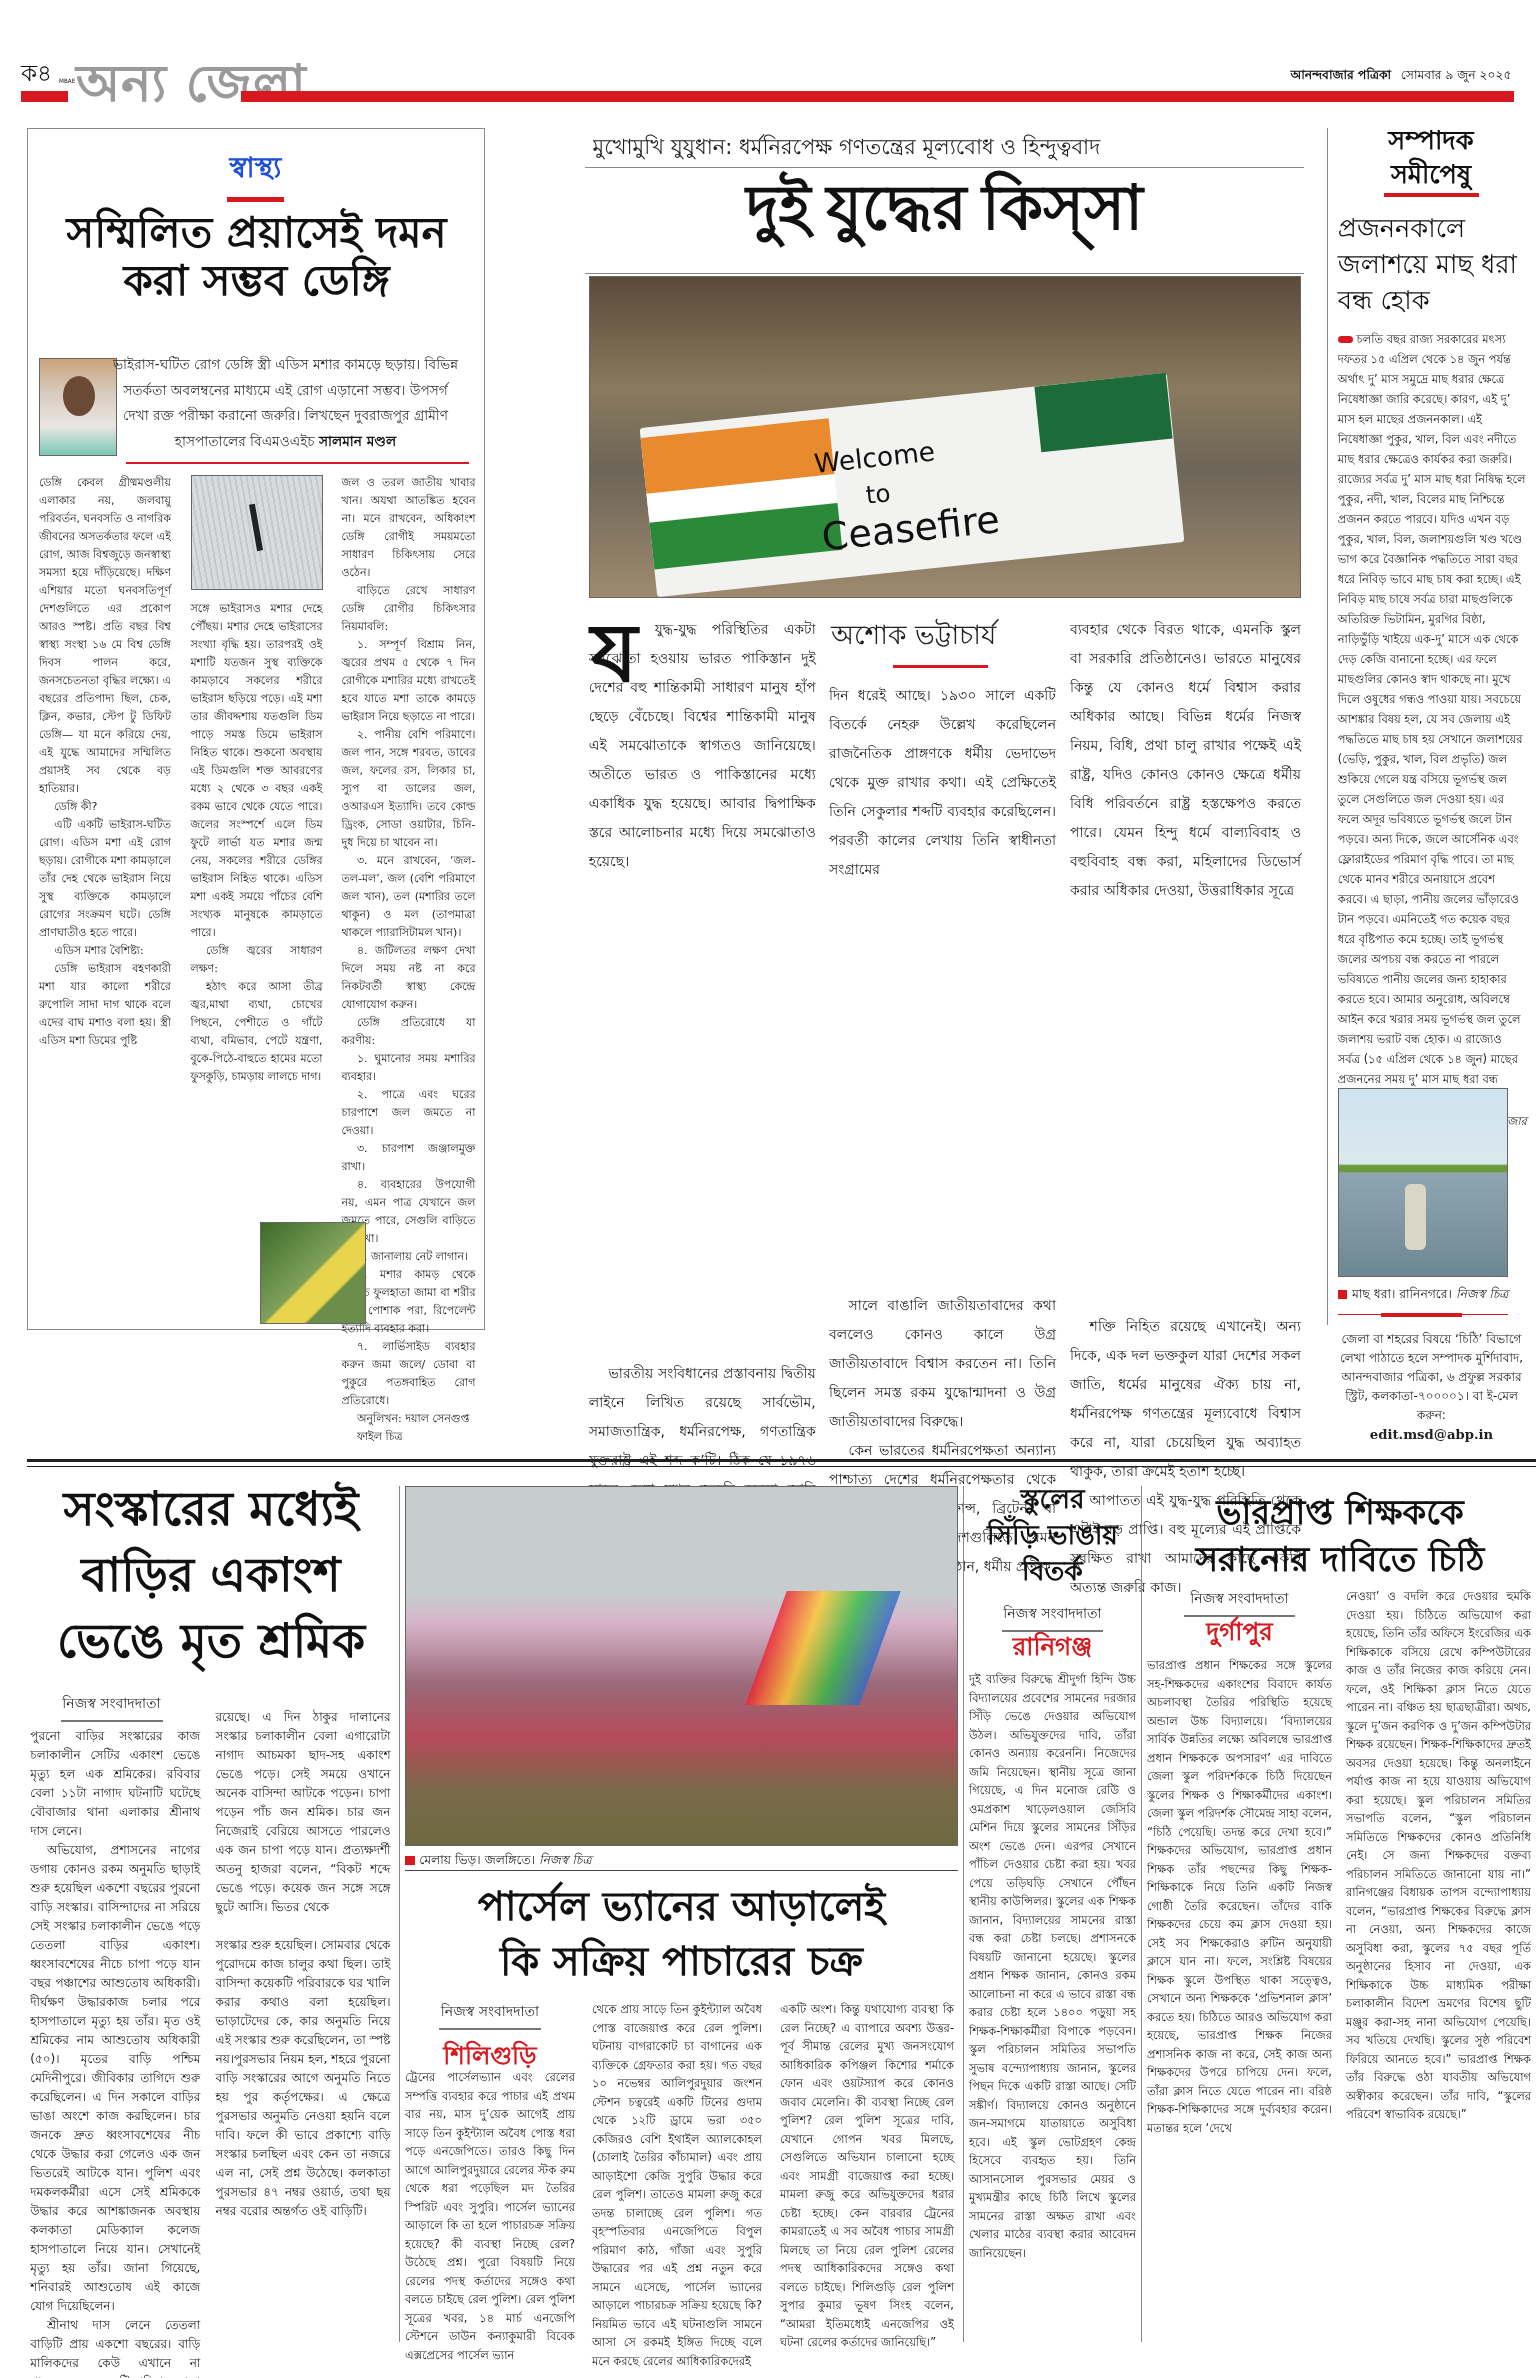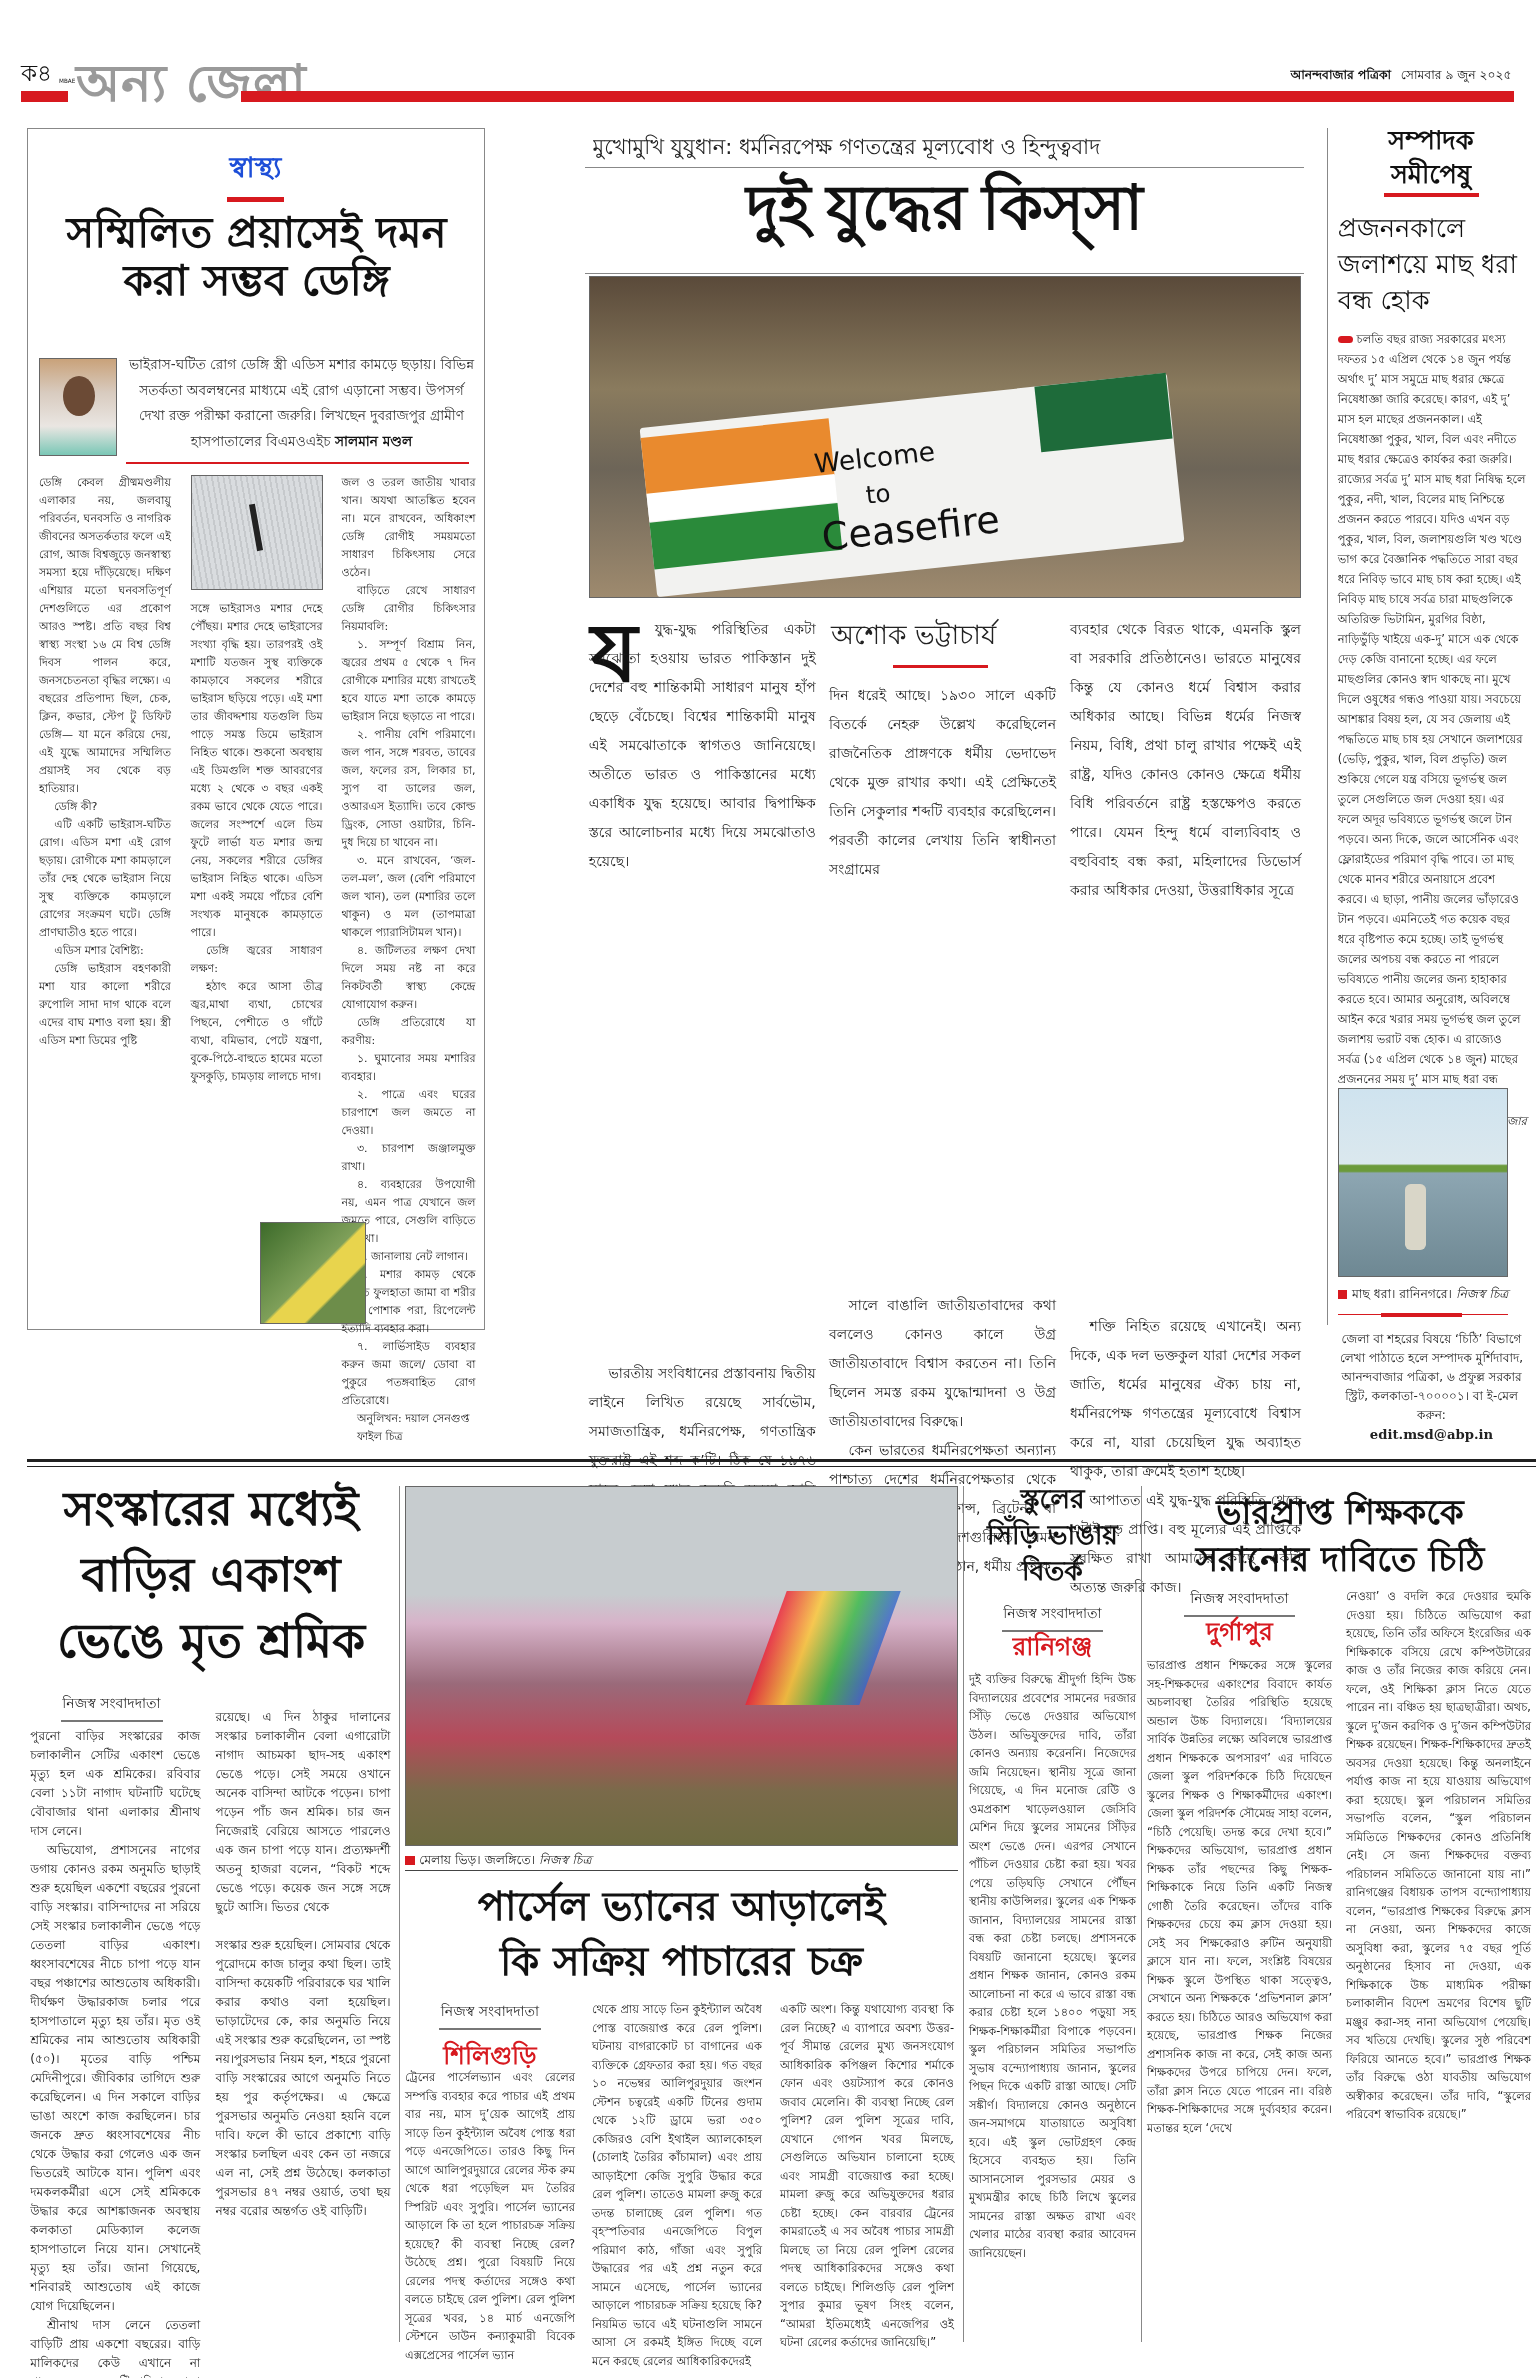--- a/index.html
+++ b/index.html
@@ -41,21 +41,21 @@
     <span style="font-family:'DejaVu Sans',sans-serif;font-size:28px;font-weight:bold;color:#1d4ed8;">স্বাস্থ্য</span>
     <div class="red" style="width:57px;height:5.7px;margin:3.8px auto 0;"></div>
   </div>
   <div class="abs hl" style="left:9.5px;top:80px;width:439px;font-size:42px;">
     <div>সম্মিলিত প্রয়াসেই দমন</div>
     <div>করা সম্ভব ডেঙ্গি</div>
   </div>
   <div class="abs photo" style="left:11.4px;top:229px;width:78px;height:98px;background:linear-gradient(180deg,#c9a27a 0%,#d8cbbf 35%,#eae6e2 70%,#7ac7b6 100%);">
     <div style="position:absolute;left:23px;top:17px;width:32px;height:40px;border-radius:50%;background:#6b4a35;"></div>
   </div>
-  <div class="abs" style="left:98px;top:223px;width:352px;font-family:'DejaVu Sans',sans-serif;font-size:13.7px;line-height:25.6px;text-align:center;color:#333;">
+  <div class="abs" style="left:82px;top:223px;width:352px;font-family:'DejaVu Sans',sans-serif;font-size:13.7px;line-height:25.6px;text-align:center;color:#333;">
     <span>ভাইরাস-ঘটিত রোগ ডেঙ্গি স্ত্রী এডিস মশার কামড়ে ছড়ায়। বিভিন্ন সতর্কতা অবলম্বনের মাধ্যমে এই রোগ এড়ানো সম্ভব। উপসর্গ দেখা রক্ত পরীক্ষা করানো জরুরি। লিখছেন দুবরাজপুর গ্রামীণ হাসপাতালের বিএমওএইচ</span>
     <b style="color:#111;">সালমান মণ্ডল</b>
   </div>
   <div class="abs" style="left:98px;top:333px;width:343px;height:1.9px;background:#d7191f;"></div>
 
   <div class="abs col-text" style="left:11.4px;top:345px;width:132px;font-size:11px;line-height:18px;">
     <p class="noindent">ডেঙ্গি কেবল গ্রীষ্মমণ্ডলীয় এলাকার নয়, জলবায়ু পরিবর্তন, ঘনবসতি ও নাগরিক জীবনের অসতর্কতার ফলে এই রোগ, আজ বিশ্বজুড়ে জনস্বাস্থ্য সমস্যা হয়ে দাঁড়িয়েছে। দক্ষিণ এশিয়ার মতো ঘনবসতিপূর্ণ দেশগুলিতে এর প্রকোপ আরও স্পষ্ট। প্রতি বছর বিশ্ব স্বাস্থ্য সংস্থা ১৬ মে বিশ্ব ডেঙ্গি দিবস পালন করে, জনসচেতনতা বৃদ্ধির লক্ষ্যে। এ বছরের প্রতিপাদ্য ছিল, চেক, ক্লিন, কভার, স্টেপ টু ডিফিট ডেঙ্গি— যা মনে করিয়ে দেয়, এই যুদ্ধে আমাদের সম্মিলিত প্রয়াসই সব থেকে বড় হাতিয়ার।</p>
     <p>ডেঙ্গি কী?</p>
     <p>এটি একটি ভাইরাস-ঘটিত রোগ। এডিস মশা এই রোগ ছড়ায়। রোগীকে মশা কামড়ালে তাঁর দেহ থেকে ভাইরাস নিয়ে সুস্থ ব্যক্তিকে কামড়ালে রোগের সংক্রমণ ঘটে। ডেঙ্গি প্রাণঘাতীও হতে পারে।</p>
     <p>এডিস মশার বৈশিষ্ট্য:</p>

